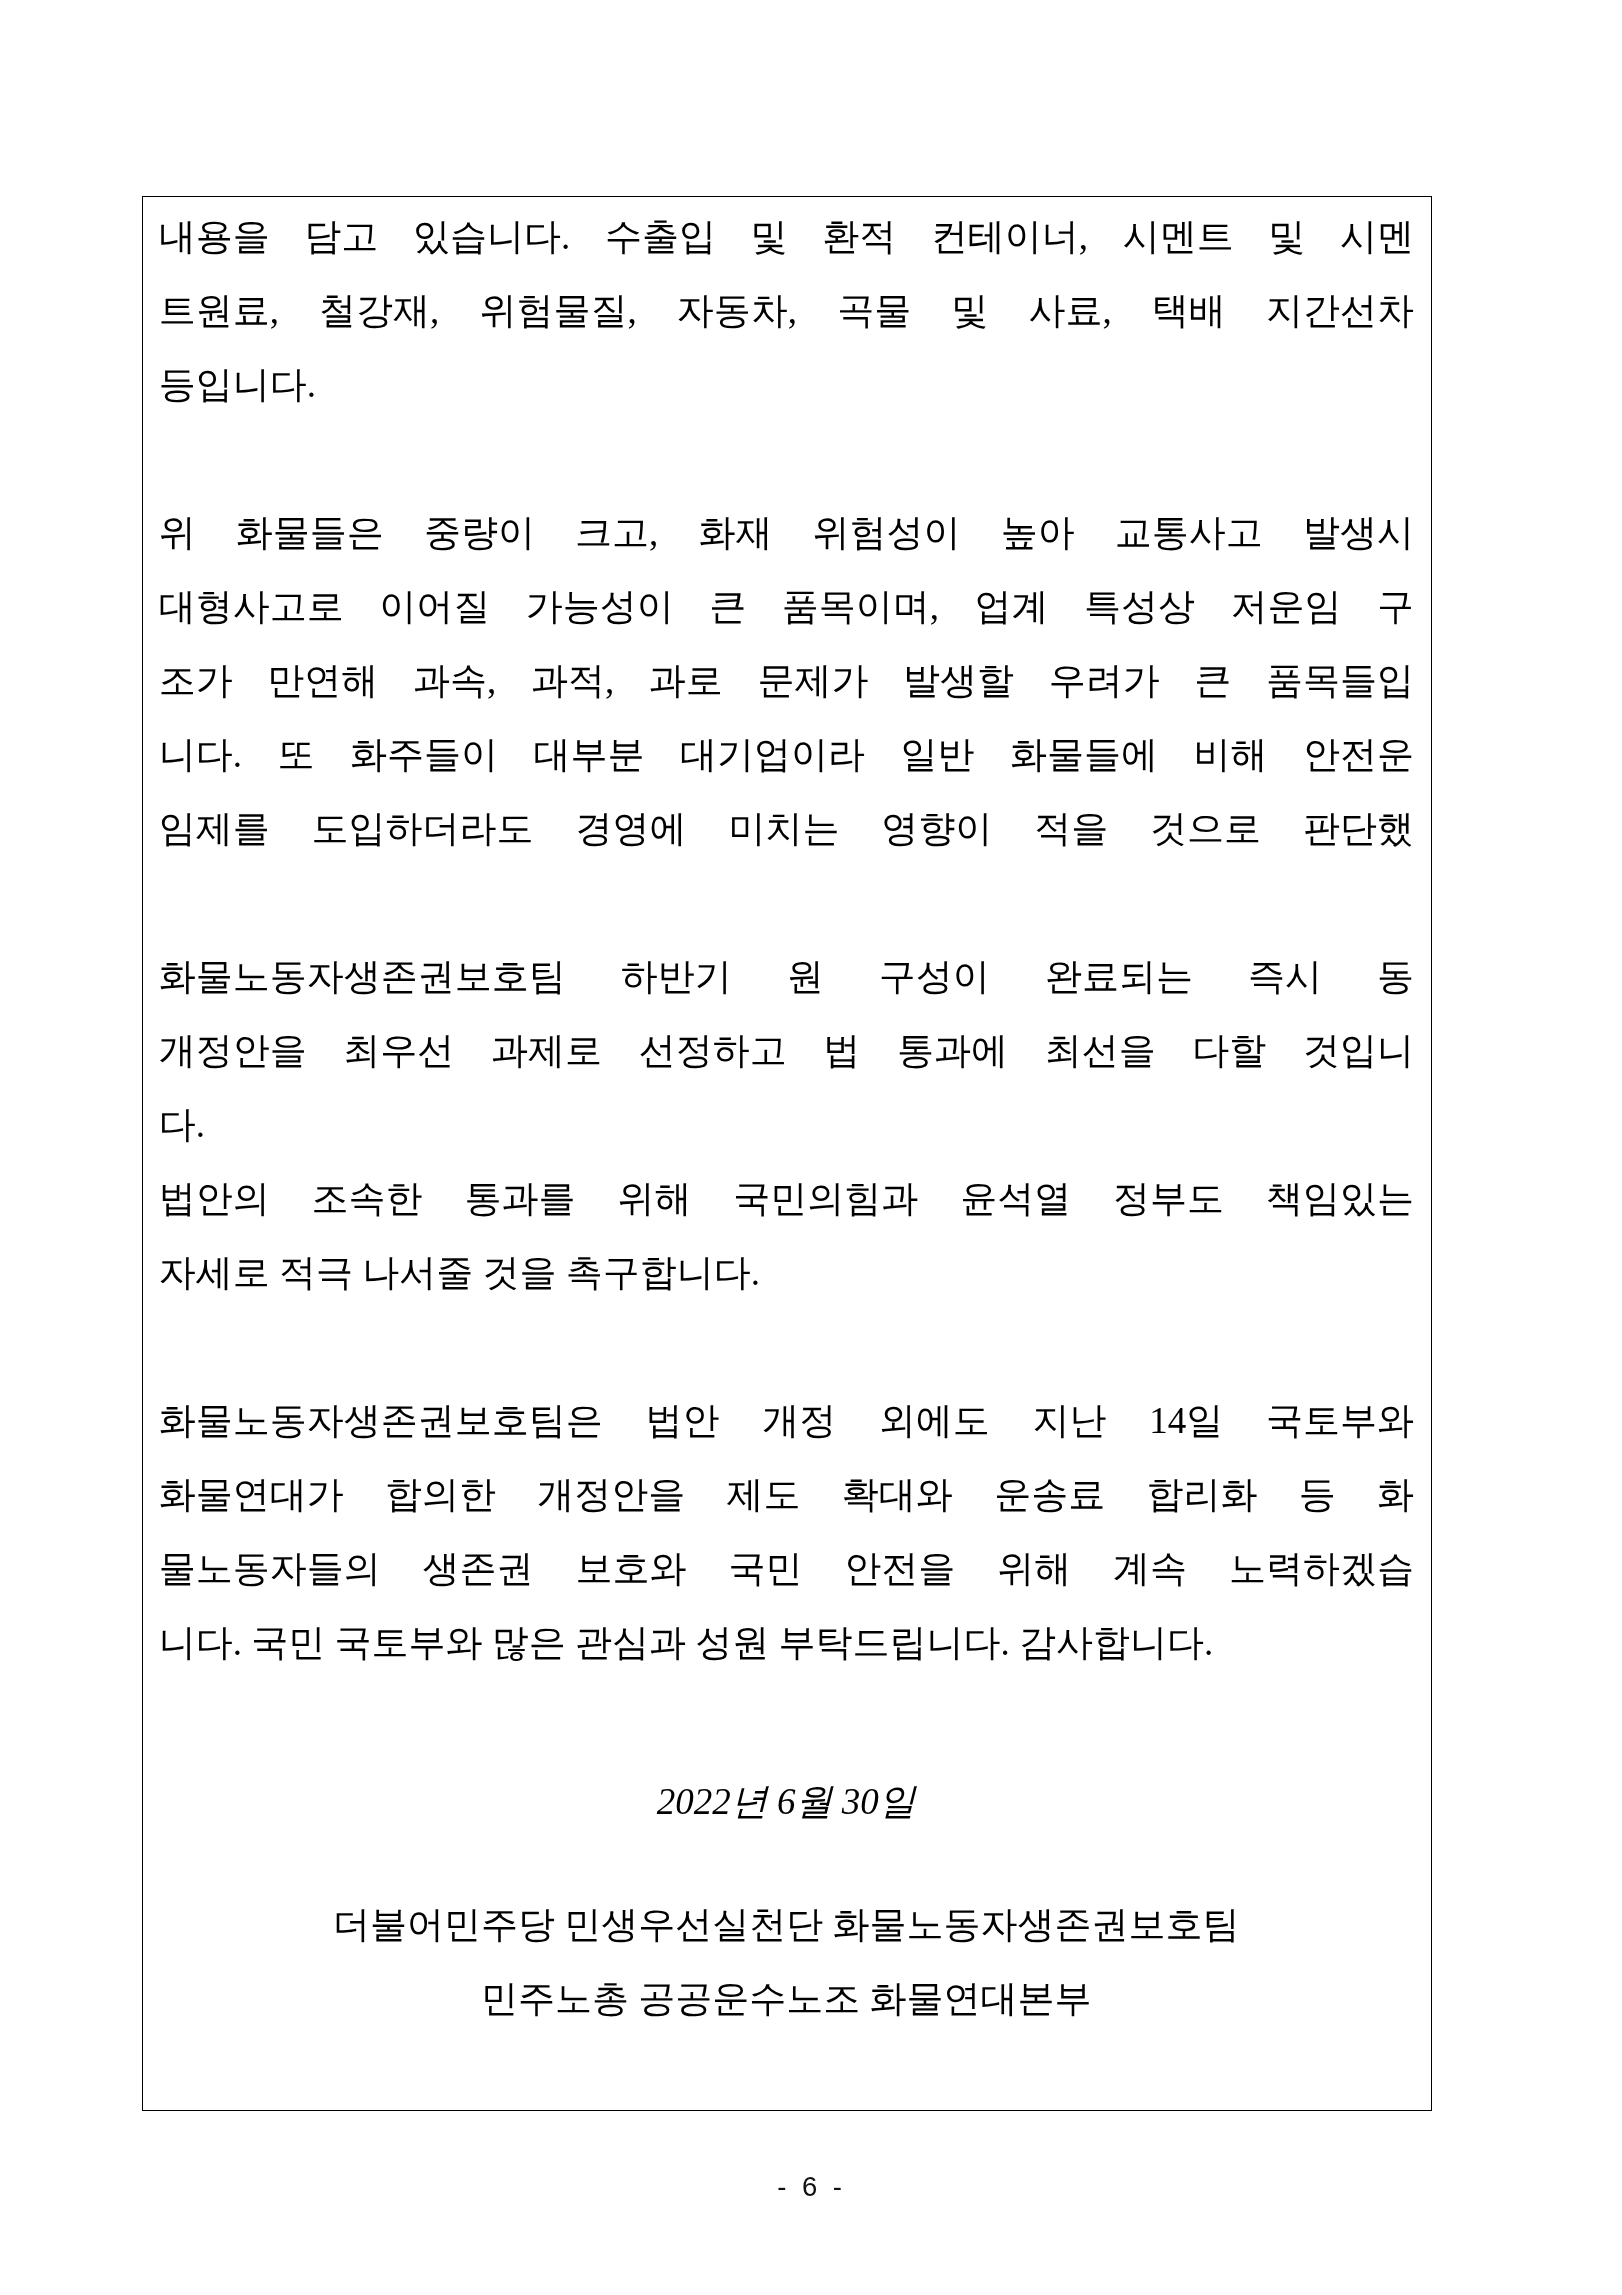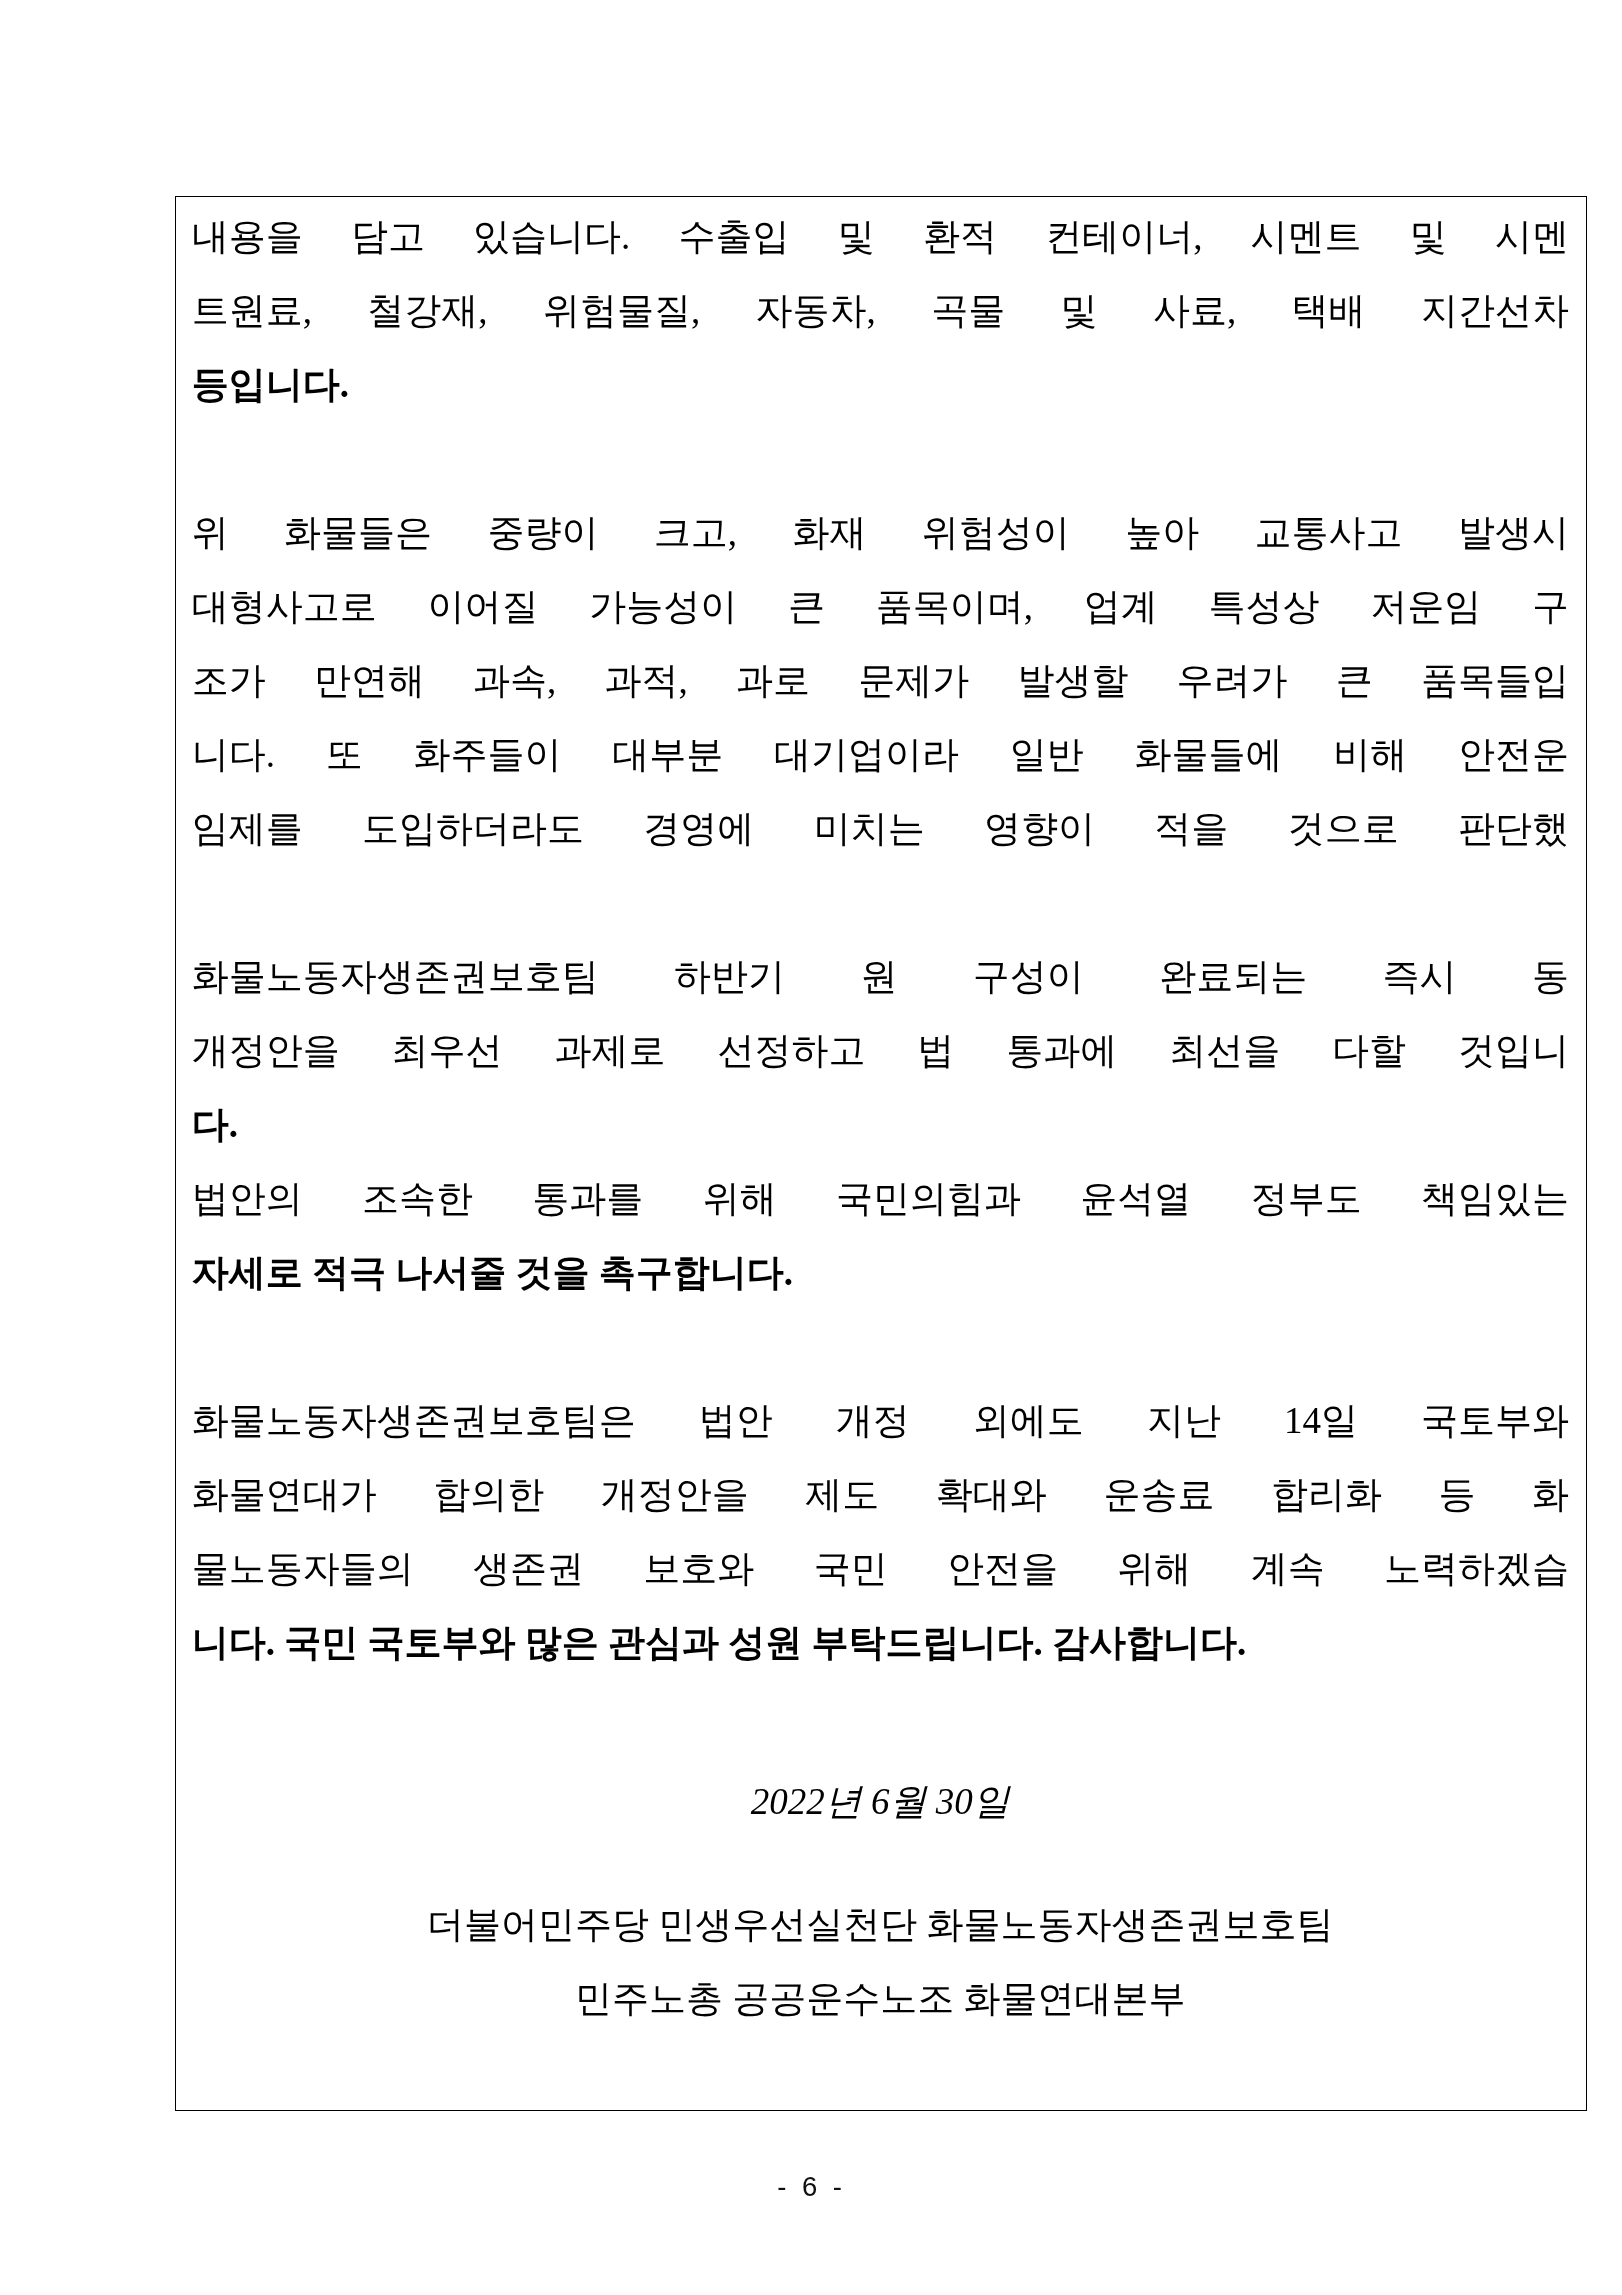--- a/index.html
+++ b/index.html
@@ -10,40 +10,40 @@
     position: relative;
     width: 1623px;
     height: 2295px;
     background: #ffffff;
     font-family: "Liberation Serif", "DejaVu Serif", serif;
     color: #000000;
     overflow: hidden;
   }
   .content-box {
     position: absolute;
-    left: 175px;
+    left: 142px;
     top: 196px;
-    width: 1412px;
+    width: 1290px;
     height: 1915px;
     border: 1.3px solid #000000;
     box-sizing: border-box;
     padding: 2.6px 17px 0 15.7px;
     overflow: hidden;
   }
   .para { margin: 0; }
   .para.gap { margin-top: 74px; }
   .line {
     font-size: 37px;
     line-height: 74px;
     text-align: justify;
     text-align-last: justify;
     word-break: keep-all;
     white-space: normal;
   }
-  .line.last { text-align-last: left; font-weight: bold; }
+  .line.last { text-align-last: left; }
   .date-line {
     margin-top: 85px;
     font-size: 37px;
     line-height: 74px;
     text-align: center;
     font-style: italic;
   }
   .signature-block { margin-top: 49px; }
   .sig-line {
     font-size: 37px;

